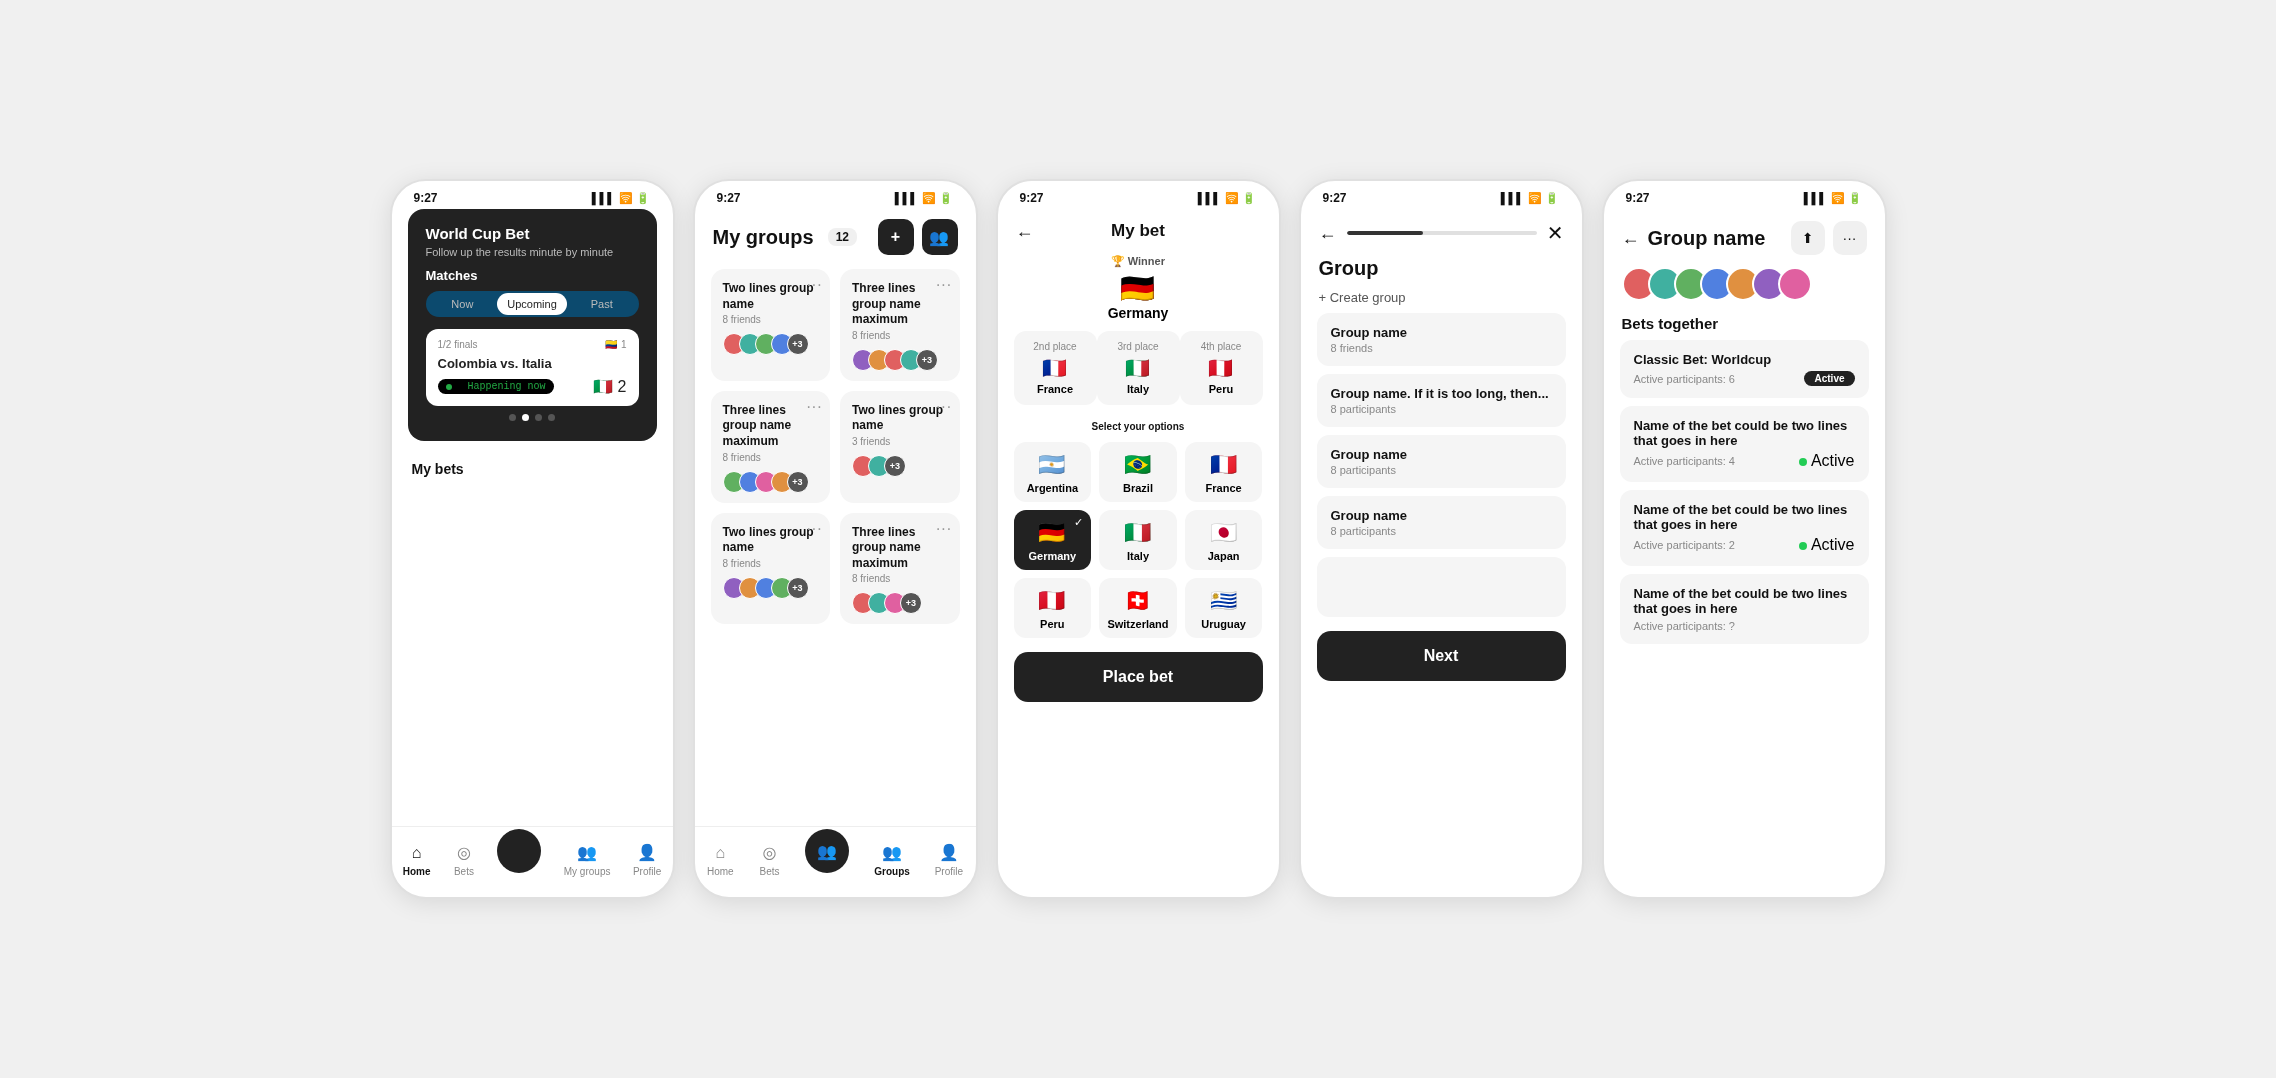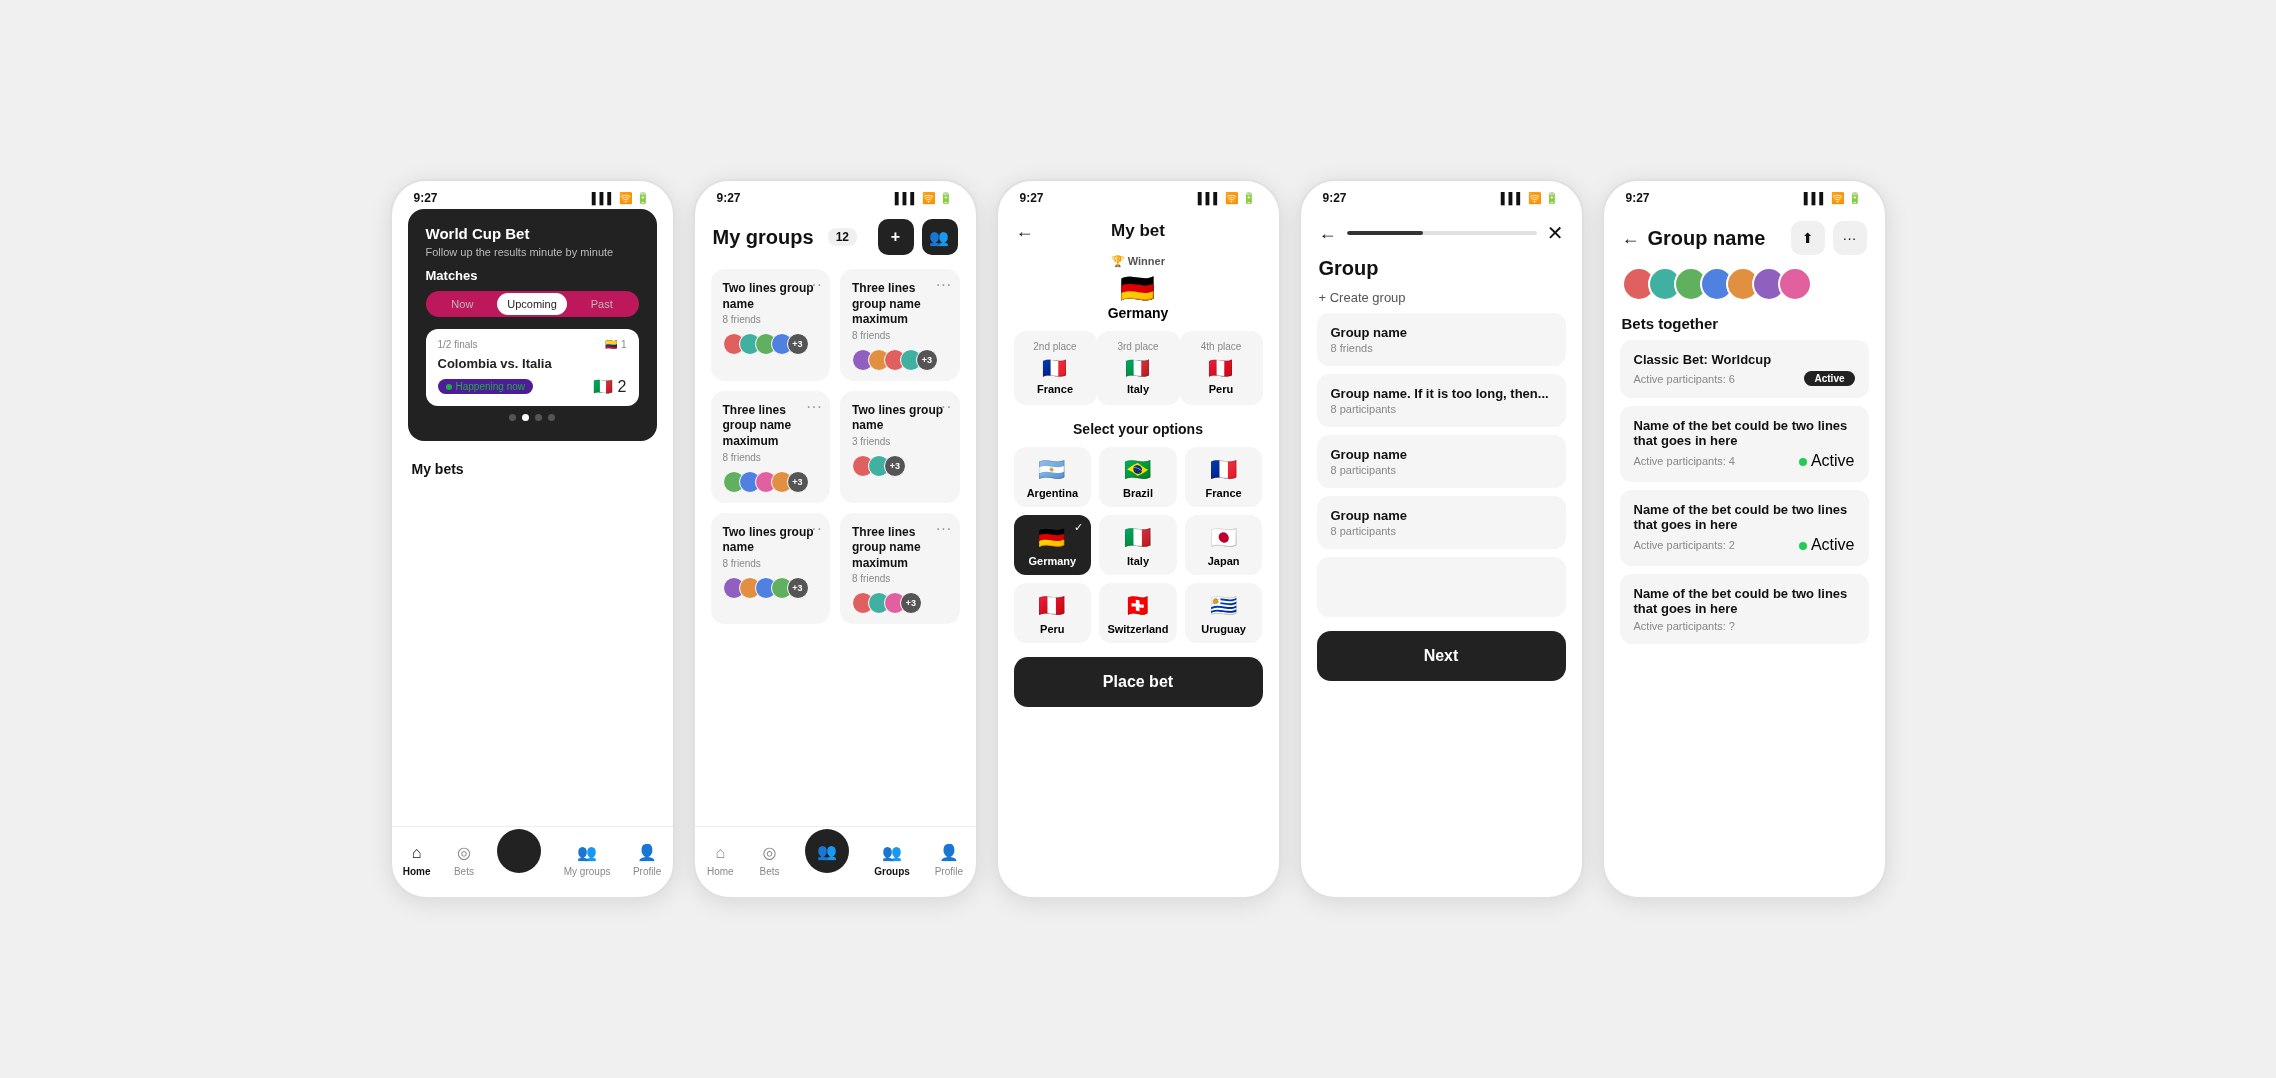--- a/index.html
+++ b/index.html
@@ -71,21 +71,21 @@
       background: #222;
       border-radius: 16px;
       padding: 16px 18px;
       color: #fff;
     }
     .s1-card-title { font-size: 15px; font-weight: 700; margin-bottom: 4px; }
     .s1-card-sub { font-size: 11px; color: #bbb; margin-bottom: 10px; }
     .s1-card-matches { font-size: 13px; font-weight: 600; margin-bottom: 8px; }
     .s1-tabs {
       display: flex;
-      background: #be185d;
+      background: #0c4a6e;
       border-radius: 20px;
       padding: 2px;
       margin-bottom: 12px;
     }
     .s1-tab {
       flex: 1;
       text-align: center;
       padding: 5px 0;
       border-radius: 18px;
       font-size: 11px;
@@ -101,28 +101,29 @@
     }
     .s1-match-top {
       display: flex;
       justify-content: space-between;
       font-size: 10px;
       color: #888;
       margin-bottom: 6px;
     }
     .s1-match-teams { font-size: 13px; font-weight: 600; margin-bottom: 6px; }
     .s1-happening {
-      background: #4c1d95;
+      background: #000000;
       color: #22aa44;
       font-size: 10px;
       padding: 2px 8px;
       border-radius: 10px;
       display: inline-flex;
       align-items: center;
-      gap: 4px;
+      gap: 16px;
+      font-family: Liberation Mono, monospace;
     }
     .s1-dots {
       display: flex; justify-content: center; gap: 6px; margin: 8px 0 4px;
     }
     .s1-dot { width: 7px; height: 7px; border-radius: 50%; background: #555; }
     .s1-dot.active { background: #fff; }
     .s1-mybets {
       padding: 8px 20px 6px;
       font-size: 14px; font-weight: 700; color: #111;
     }
@@ -251,21 +252,21 @@
       background: #f5f5f5;
       border-radius: 12px;
       padding: 10px 6px;
       text-align: center;
     }
     .s3-place-label { font-size: 10px; color: #888; margin-bottom: 4px; }
     .s3-place-flag { font-size: 20px; }
     .s3-place-name { font-size: 11px; font-weight: 600; margin-top: 3px; }
     .s3-select-title {
       text-align: center;
-      font-size: 14px; font-weight: 700; color: #111;
+      font-size: 10px; font-weight: 700; color: #111;
       margin: 4px 0 10px;
     }
     .s3-options-grid {
       display: grid;
       grid-template-columns: 1fr 1fr 1fr;
       gap: 8px;
       padding: 0 16px;
     }
     .s3-option {
       background: #f5f5f5;

